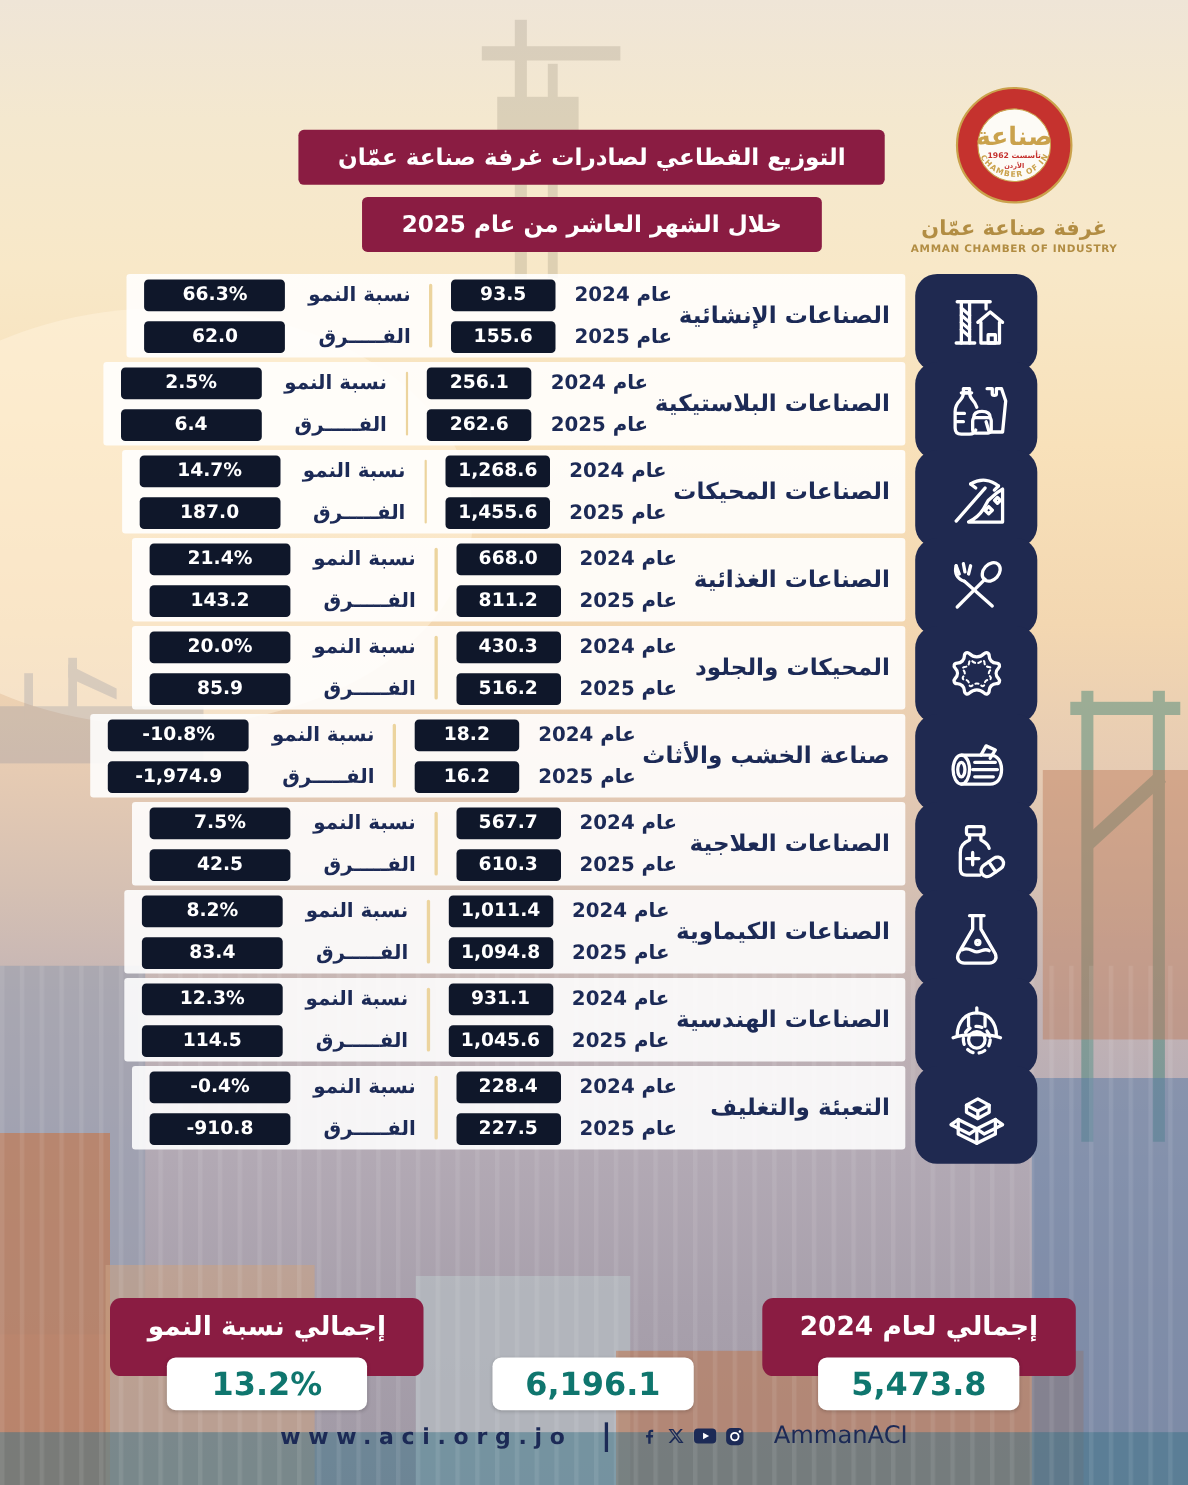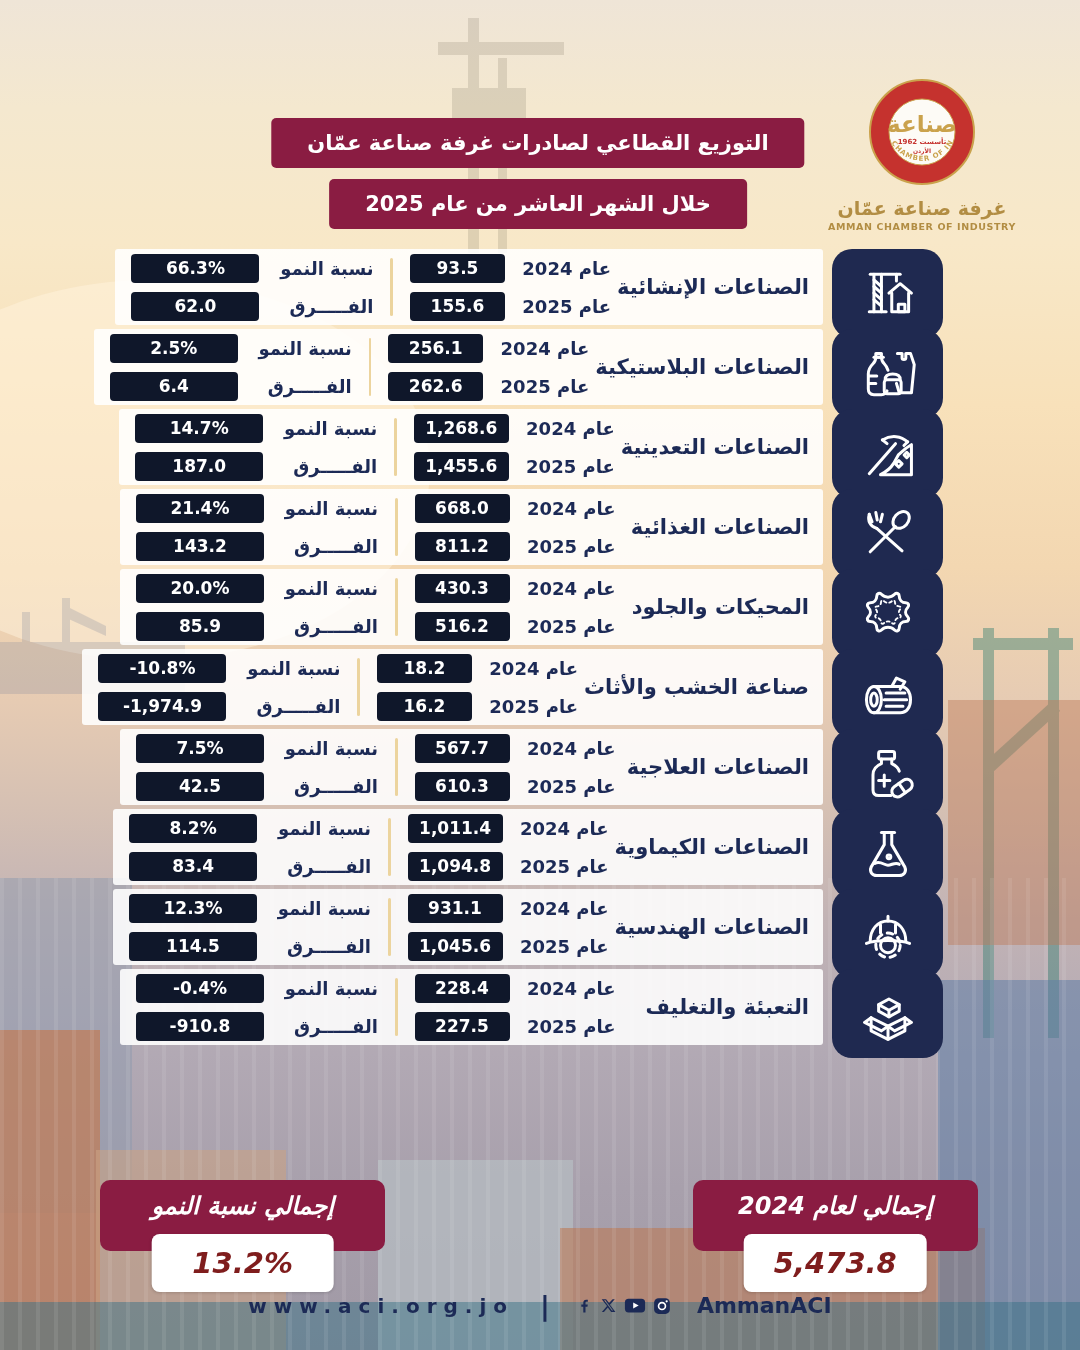--- a/index.html
+++ b/index.html
@@ -64,43 +64,43 @@
     display:flex;align-items:center;justify-content:center;
   }
   .value-box.wide{width:128px;}
   .divider{width:2.5px;height:58px;background:#ecd49e;margin:0 17px;border-radius:2px;}
 
   
   #totals{
     position:absolute;left:100px;right:102px;top:1180px;
     display:flex;gap:11px;direction:rtl;
   }
-  .total{position:relative;flex:1;height:102px;font-style:italic;}
+  .total{position:relative;flex:1;height:102px;}
   .total-label{
     background:#8a1c42;border-radius:10px;height:71px;box-sizing:border-box;
     color:#fff;font-size:24px;font-weight:bold;text-align:center;padding-top:12px;direction:rtl;
   }
   .total-value{
     position:absolute;left:50%;transform:translateX(-50%);top:54px;
-    width:64%;height:58px;background:#fff;border-radius:8px;
+    width:64%;height:48px;background:#fff;border-radius:8px;
     display:flex;align-items:center;justify-content:center;
-    color:#7f1d1d;font-size:29px;font-weight:bold;direction:ltr;
+    color:#0f766e;font-size:29px;font-weight:bold;direction:ltr;
     box-shadow:0 1px 3px rgba(0,0,0,0.15);
   }
 
   
   #footer{
     position:absolute;left:0;right:0;top:1290px;direction:ltr;
     display:flex;align-items:center;justify-content:center;gap:26px;color:#1c2a56;
   }
   .website{font-size:20px;font-weight:bold;letter-spacing:7px;}
   .fsep{font-size:27px;font-weight:bold;}
   .social-group{display:flex;align-items:center;gap:7px;}
   .social-group svg{display:block;}
-  .handle{font-size:22px;font-weight:bold;}
+  .handle{font-size:22px;font-weight:normal;}
 </style>
 </head>
 <body>
 
 <svg id="bg-decor" class="layer" viewBox="0 0 1080 1350" aria-hidden="true">
   <defs>
     <pattern id="ribs" width="18" height="18" patternUnits="userSpaceOnUse">
       <rect width="4" height="18" fill="rgba(255,255,255,0.10)"></rect>
     </pattern>
   </defs>
@@ -250,21 +250,21 @@
               <path d="M12 53L40 21"></path>
               <path d="M26 17c10-6 20-4 27 2"></path>
               <path d="M26 17l5 4M53 19l-4 4"></path>
               <path d="M57 22v32H24c6-3 11-7 14-12l5-9 8-7z"></path>
               <rect x="41" y="40" width="5" height="5" transform="rotate(45 43.5 42.5)"></rect>
               <rect x="50" y="31" width="4" height="4" transform="rotate(45 52 33)"></rect>
             </g>
           </svg>
         </div>
     <div class="card">
-      <div class="sector-name">الصناعات التعدينية</div>
+      <div class="sector-name">الصناعات المحيكات</div>
       <div class="pair">
         <div class="line">
           <span class="lbl">عام 2024</span>
           <span class="value-box">1,268.6</span>
         </div>
         <div class="line">
           <span class="lbl">عام 2025</span>
           <span class="value-box">1,455.6</span>
         </div>
       </div>
@@ -545,20 +545,21 @@
     </div>
   </div>
     </div>
 
   <div id="totals">
   <div class="total">
     <div class="total-label">إجمالي لعام 2024</div>
     <div class="total-value">5,473.8</div>
   </div>
   <div class="total">
+    <div class="total-value">6,196.1</div>
   </div>
   <div class="total">
     <div class="total-label">إجمالي نسبة النمو</div>
     <div class="total-value">13.2%</div>
   </div>
     </div>
 
   <div id="footer">
     <span class="website">www.aci.org.jo</span>
     <span class="fsep">|</span>

